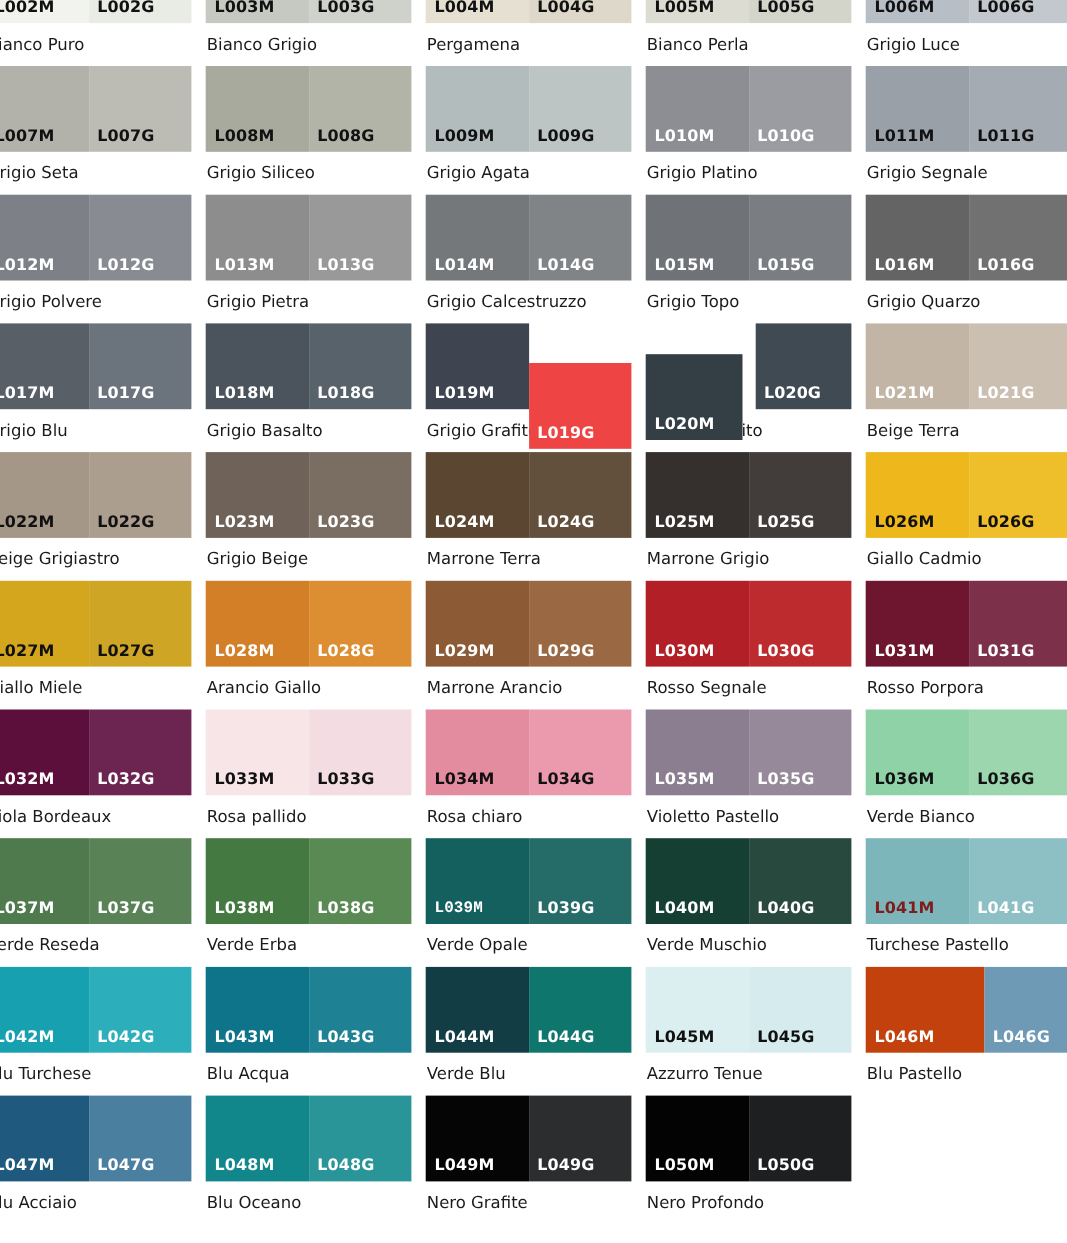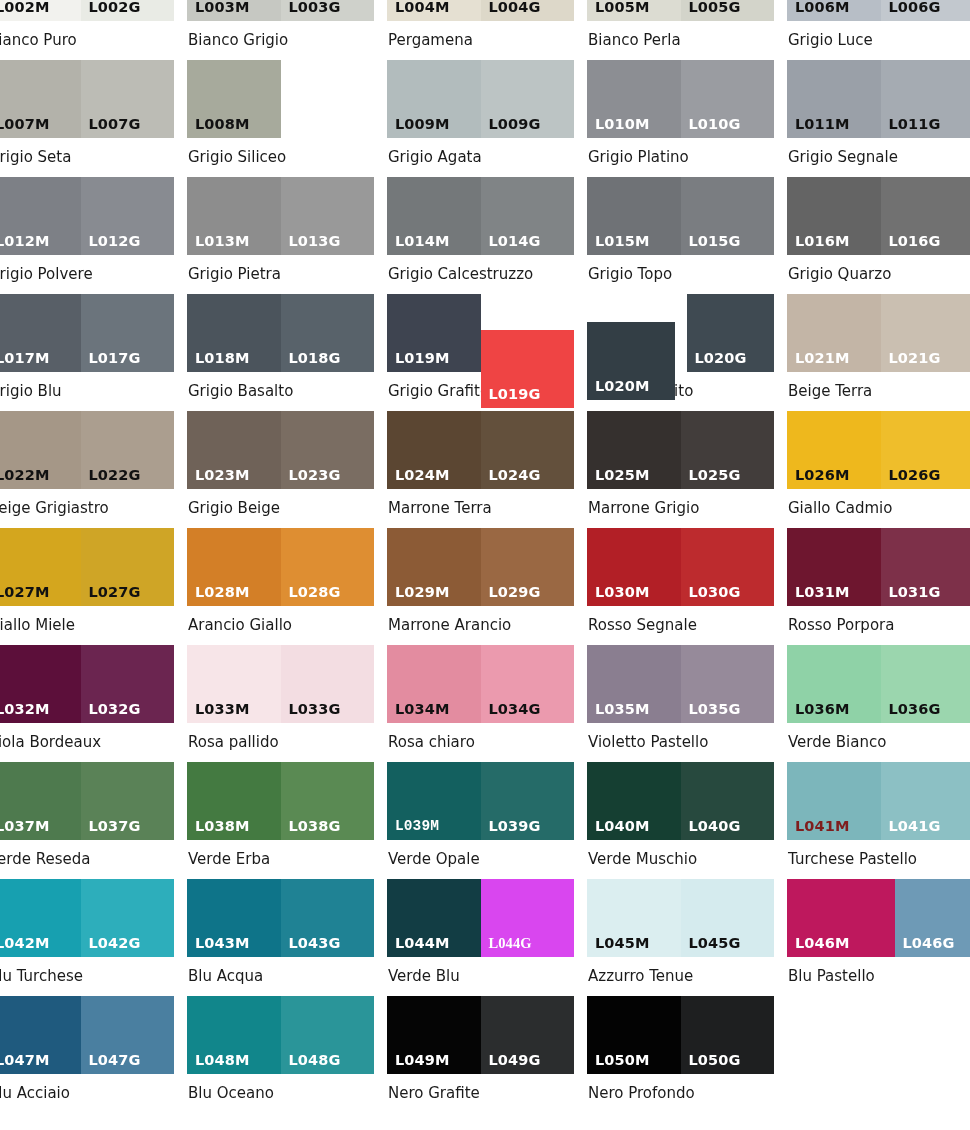--- a/index.html
+++ b/index.html
@@ -126,20 +126,23 @@
           <span class="code" style="color: rgb(17, 17, 17);">L007G</span>
         </div>
       </div>
       <div class="swatch-name">Grigio Seta</div>
     </div>
     <div class="swatch-cell">
       <div class="swatch-block">
         <div class="half" style="background: rgb(167, 170, 156);">
           <span class="code" style="color: rgb(17, 17, 17);">L008M</span>
         </div>
+        <div class="half" style="background: rgb(178, 180, 168);">
+          <span class="code" style="color: rgb(17, 17, 17);">L008G</span>
+        </div>
       </div>
       <div class="swatch-name">Grigio Siliceo</div>
     </div>
     <div class="swatch-cell">
       <div class="swatch-block">
         <div class="half" style="background: rgb(178, 188, 189);">
           <span class="code" style="color: rgb(17, 17, 17);">L009M</span>
         </div>
         <div class="half" style="background: rgb(188, 196, 196);">
           <span class="code" style="color: rgb(17, 17, 17);">L009G</span>
@@ -519,40 +522,40 @@
           <span class="code" style="color: rgb(255, 255, 255);">L043G</span>
         </div>
       </div>
       <div class="swatch-name">Blu Acqua</div>
     </div>
     <div class="swatch-cell">
       <div class="swatch-block">
         <div class="half" style="background: rgb(18, 61, 68);">
           <span class="code" style="color: rgb(255, 255, 255);">L044M</span>
         </div>
-        <div class="half" style="background: #d946ef; font-family: Liberation Serif, serif;">
+        <div class="half" style="background: #0f766e;">
           <span class="code" style="color: rgb(255, 255, 255);">L044G</span>
         </div>
       </div>
       <div class="swatch-name">Verde Blu</div>
     </div>
     <div class="swatch-cell">
       <div class="swatch-block">
         <div class="half" style="background: rgb(219, 238, 240);">
           <span class="code" style="color: rgb(17, 17, 17);">L045M</span>
         </div>
         <div class="half" style="background: rgb(213, 235, 238);">
           <span class="code" style="color: rgb(17, 17, 17);">L045G</span>
         </div>
       </div>
       <div class="swatch-name">Azzurro Tenue</div>
     </div>
     <div class="swatch-cell">
       <div class="swatch-block">
-        <div class="half" style="background: #be185d; padding-left: 28px;">
+        <div class="half" style="background: #c2410c; padding-left: 28px;">
           <span class="code" style="color: rgb(255, 255, 255);">L046M</span>
         </div>
         <div class="half" style="background: rgb(110, 154, 182);">
           <span class="code" style="color: rgb(255, 255, 255);">L046G</span>
         </div>
       </div>
       <div class="swatch-name">Blu Pastello</div>
     </div>
     <div class="swatch-cell">
       <div class="swatch-block">

